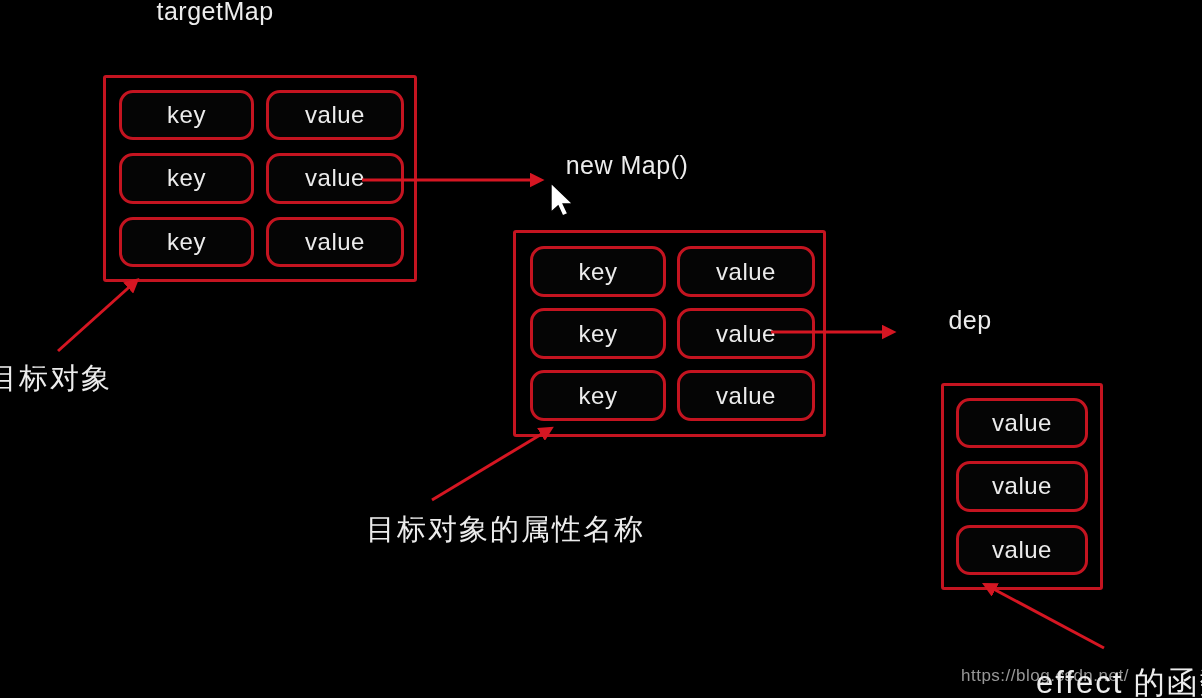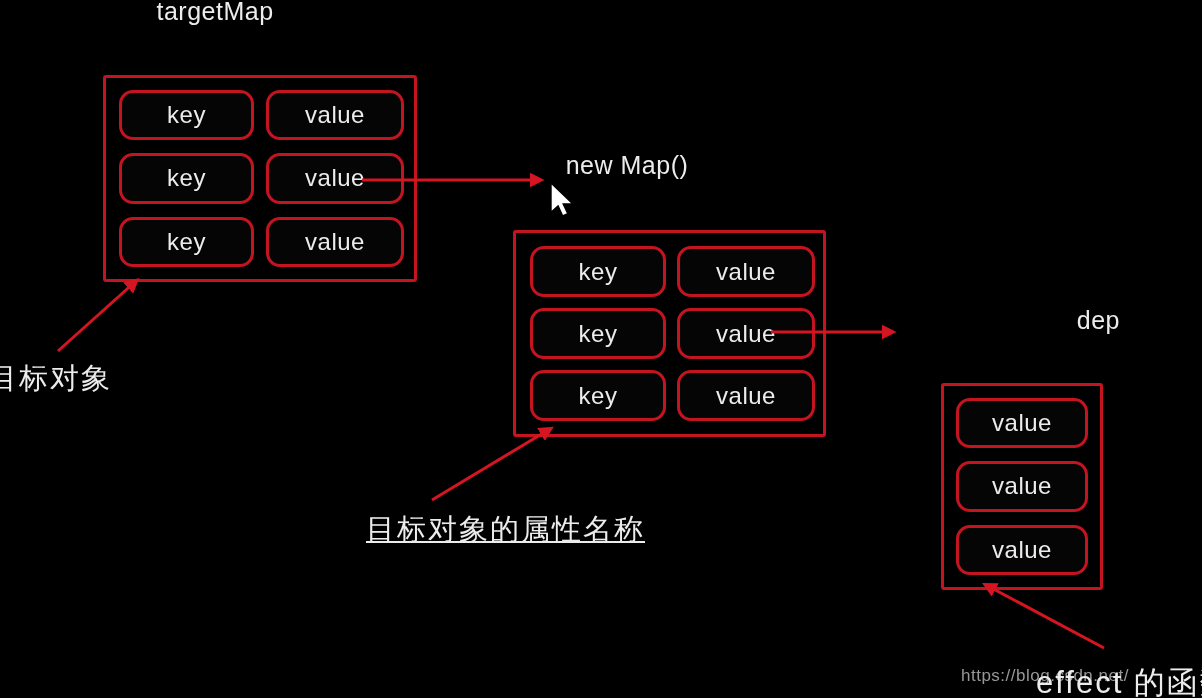--- a/index.html
+++ b/index.html
@@ -66,21 +66,21 @@
   }
   .cjk-label {
     position: absolute;
     color: var(--text, #ececec);
     font-size: 29px;
     letter-spacing: 2px;
     white-space: nowrap;
     z-index: 5;
   }
   .label-target-object { left: -12px; top: 359px; }
-  .label-property-name { left: 366px; top: 510px; text-decoration: underline; }
+  .label-property-name { left: 366px; top: 510px; }
   .label-effect { left: 1036px; top: 662px; font-size: 31px; z-index: 6; }
   .watermark {
     position: absolute;
     left: 961px; top: 666px;
     color: var(--watermark-gray, #979797);
     font-size: 17px;
     letter-spacing: 0.5px;
     white-space: nowrap;
     z-index: 4;
     text-align: center;
@@ -120,21 +120,21 @@
   </div>
   <div class="map-box box-depsmap">
     <div class="cell">key</div>
     <div class="cell">value</div>
     <div class="cell">key</div>
     <div class="cell">value</div>
     <div class="cell">key</div>
     <div class="cell">value</div>
   </div>
 
-  <div class="map-title" style="left:820px; top:304px;text-align:right;">
+  <div class="map-title" style="left:820px; top:304px;">
     <div>dep</div>
   </div>
   <div class="map-box box-dep">
     <div class="cell">value</div>
     <div class="cell">value</div>
     <div class="cell">value</div>
   </div>
 
   <div class="cjk-label label-target-object">目标对象</div>
   <div class="cjk-label label-property-name">目标对象的属性名称</div>

